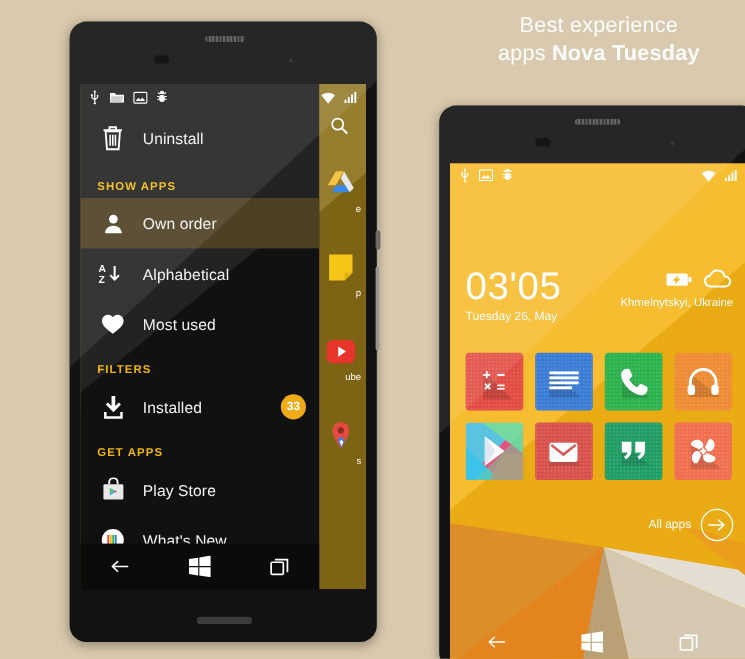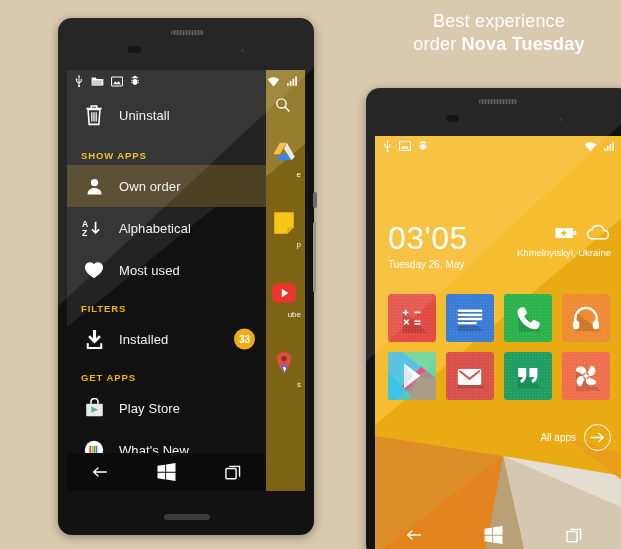--- a/index.html
+++ b/index.html
@@ -107,21 +107,21 @@
   .hl2 b{font-weight:bold;}
   svg{display:block;}
 </style>
 </head>
 <body>
 
 <div class="stage">
 
   <div class="headline">
     <div class="hl1">Best experience</div>
-    <div class="hl2"><span>order </span><b>Nova Tuesday</b></div>
+    <div class="hl2"><span>apps </span><b>Nova Tuesday</b></div>
   </div>
 
   <div class="phone" id="phoneLeft">
     <div class="earpiece" style="left:113px;top:12px;width:33px;"></div>
     <div class="frontcam" style="left:70px;top:28px;"></div>
     <div class="sensor" style="left:183px;top:31px;"></div>
     <div class="bottom-speaker" style="left:106px;bottom:15px;width:46px;"></div>
 
     <div class="screen">
 

